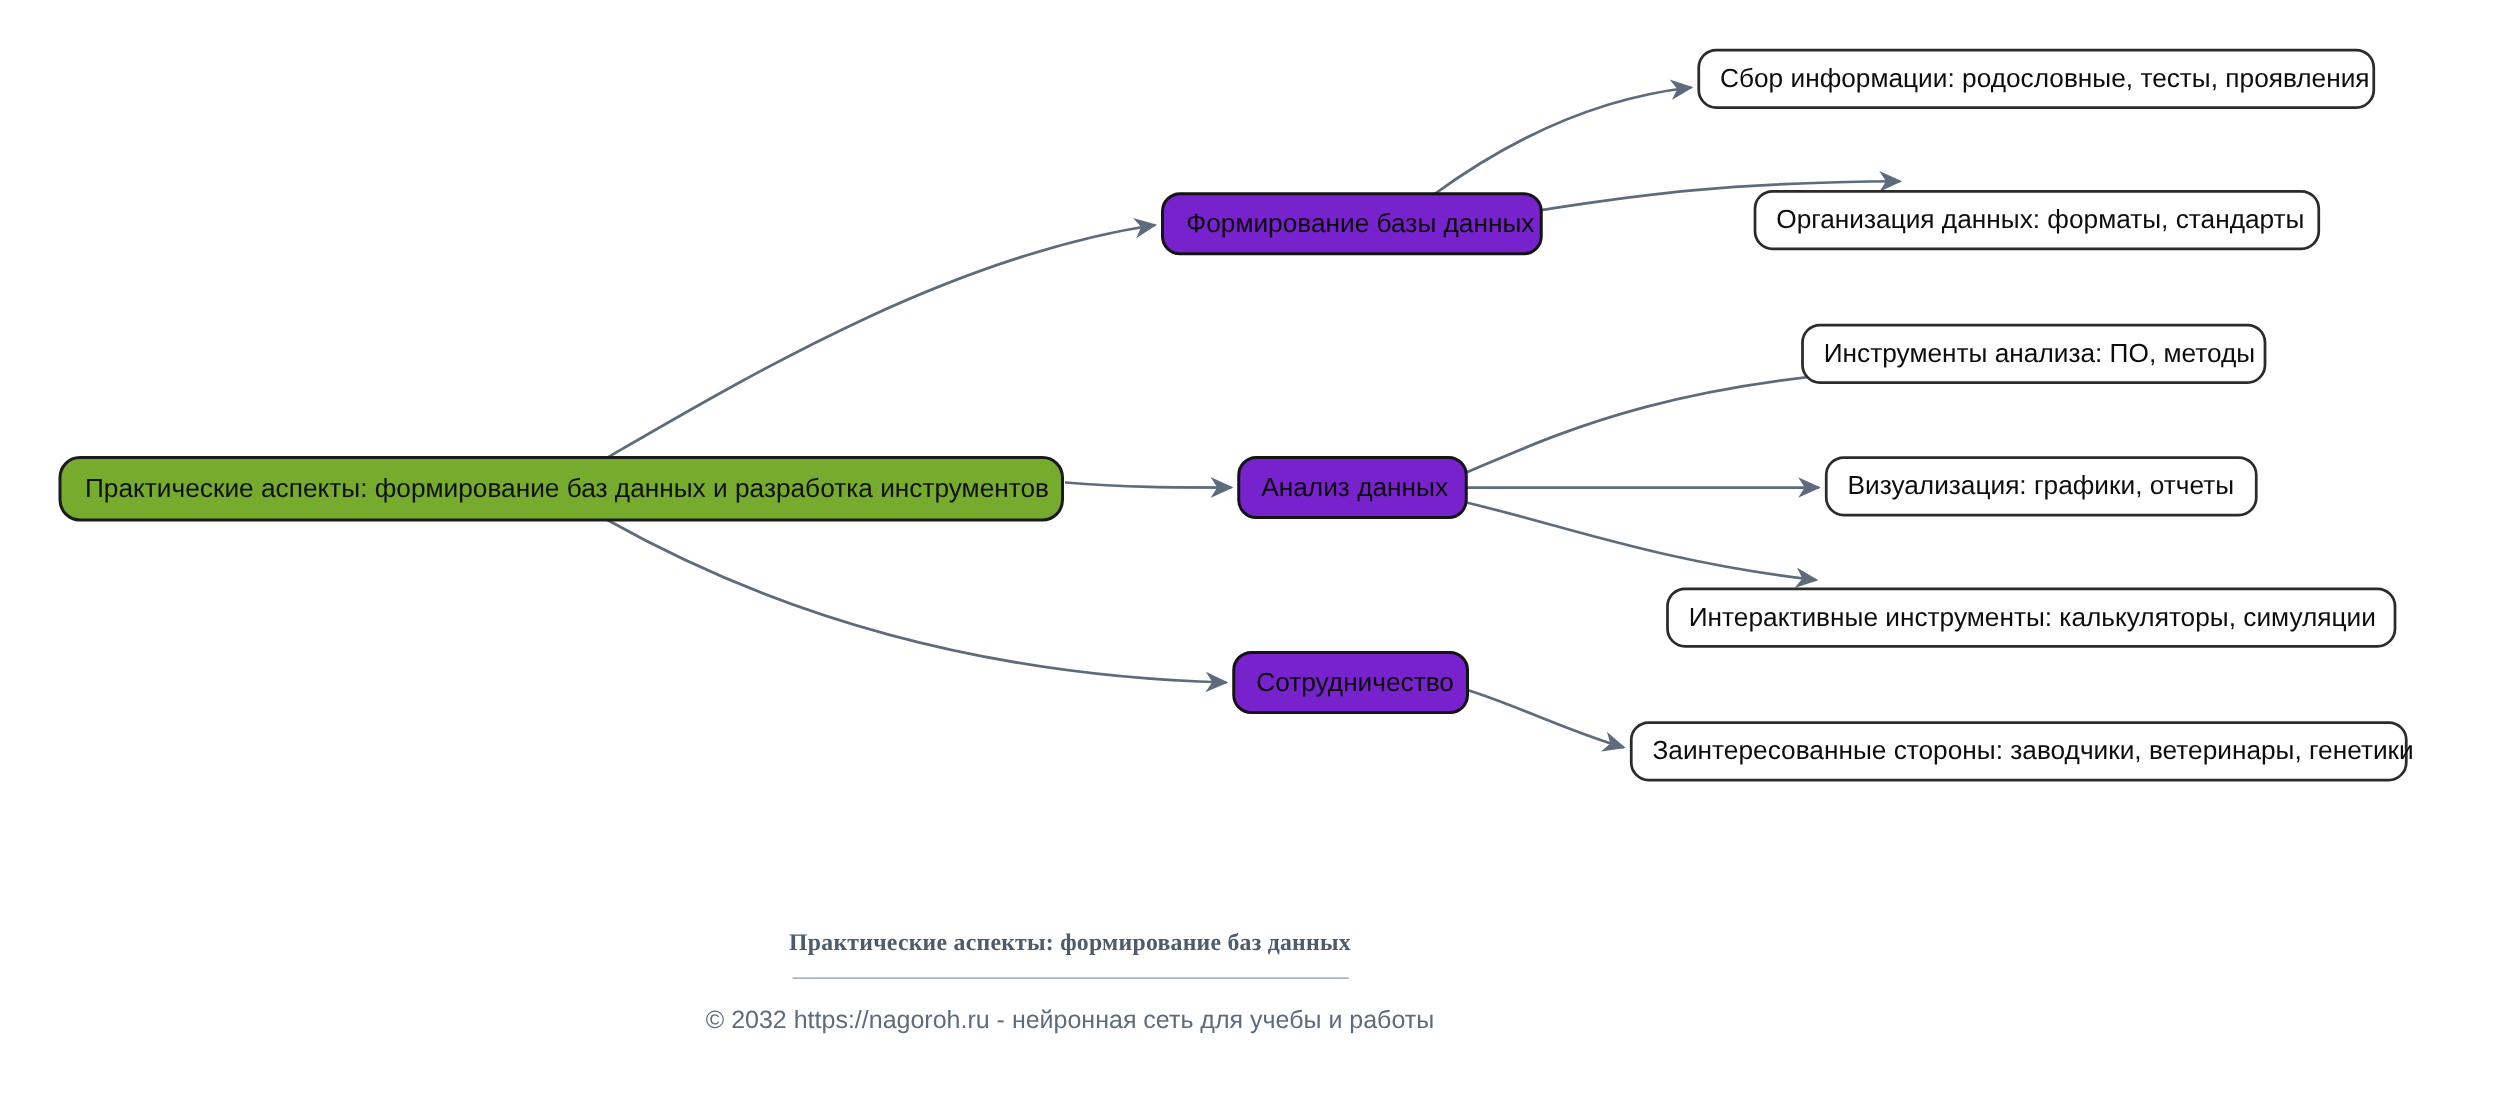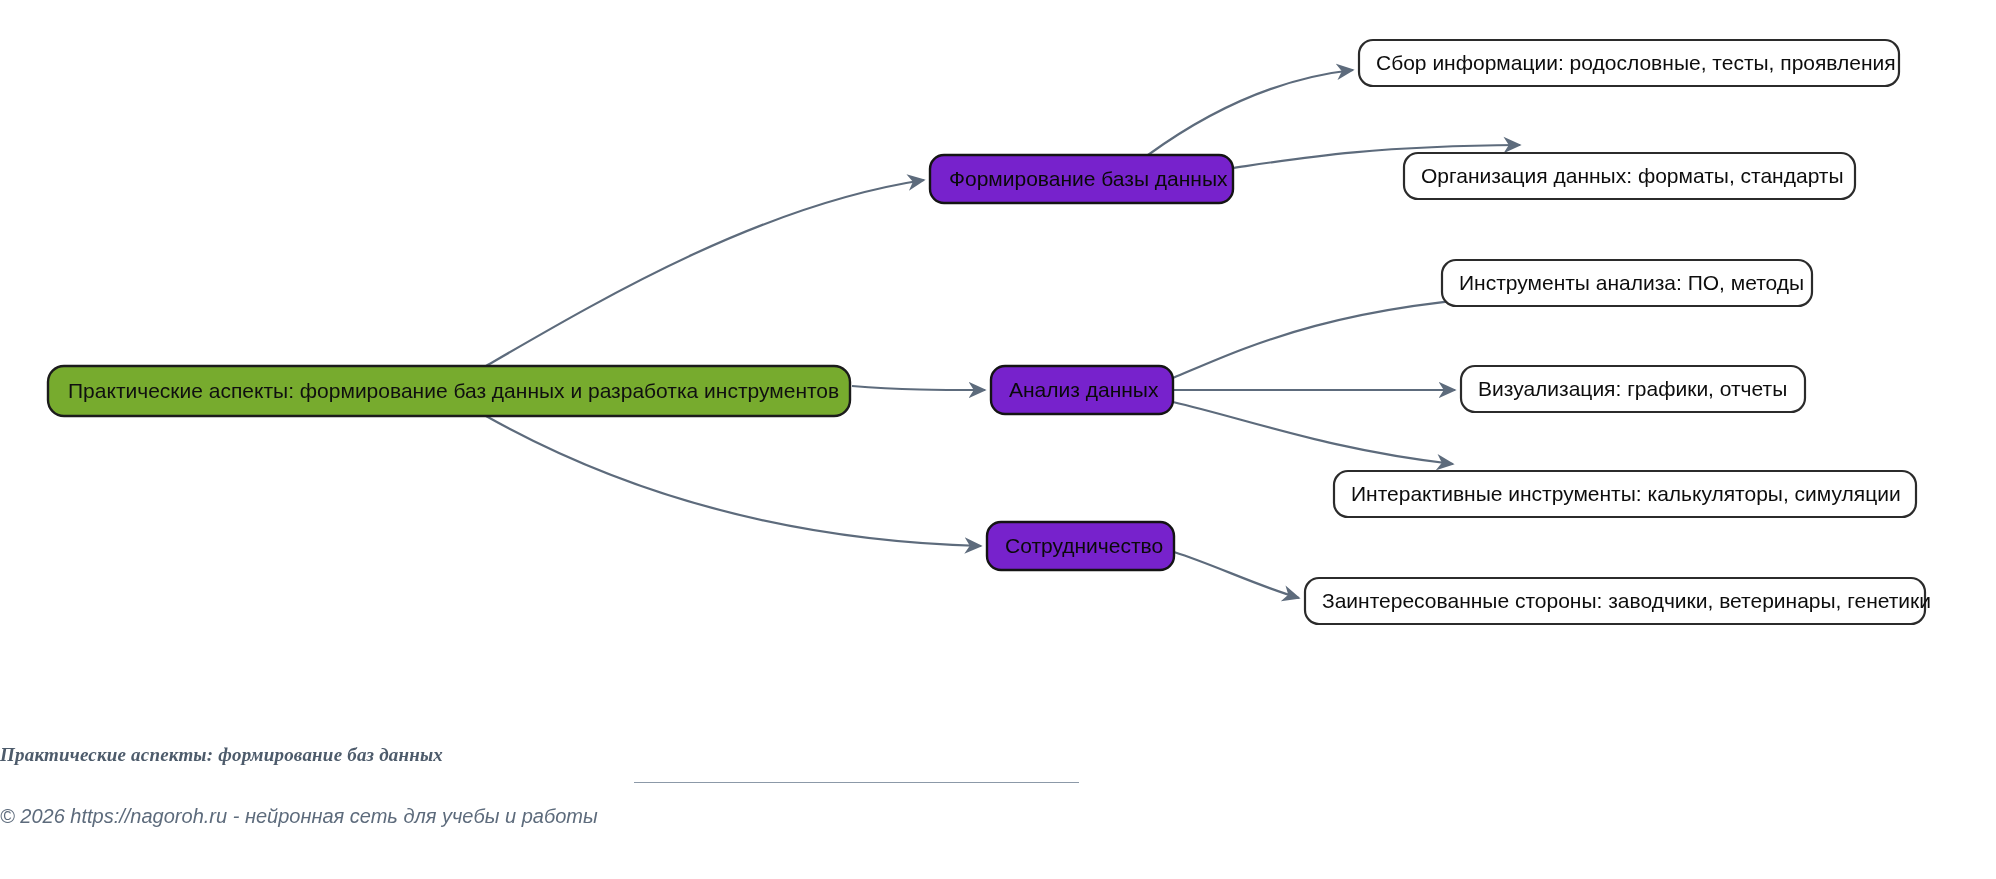--- a/index.html
+++ b/index.html
@@ -55,22 +55,21 @@
   }
   .node-label-root { fill: #101010; }
   .node-label-branch { fill: #0a0a0a; }
   .node-label-leaf { fill: #0d0d0d; }
 
   .footer {
     position: absolute;
     left: 0;
     top: 742px;
     width: 1712px;
-    text-align: left;
-    font-style: italic;
+    text-align: center;
   }
   .footer-title {
     font-family: "Liberation Serif", serif;
     font-weight: bold;
     font-size: 19px;
     color: #4d5b6b;
     line-height: 1.35;
     letter-spacing: 0.2px;
   }
   .footer-divider {
@@ -168,16 +167,16 @@
       <rect class="node-rect-leaf" x="1305" y="578" width="620" height="46" rx="14" ry="14"></rect>
       <text class="node-label node-label-leaf" x="1322" y="602">Заинтересованные стороны: заводчики, ветеринары, генетики</text>
     </g>
   </svg>
 
   <div class="footer">
     <div class="footer-title">
       <div>Практические аспекты: формирование баз данных</div>
     </div>
     <div class="footer-divider"></div>
-    <div class="footer-copy">© 2026 https://nagoroh.ru - нейронная сеть для учебы и работы</div>
+    <div class="footer-copy">© 2032 https://nagoroh.ru - нейронная сеть для учебы и работы</div>
   </div>
 
 </div>
 
 </body></html>

